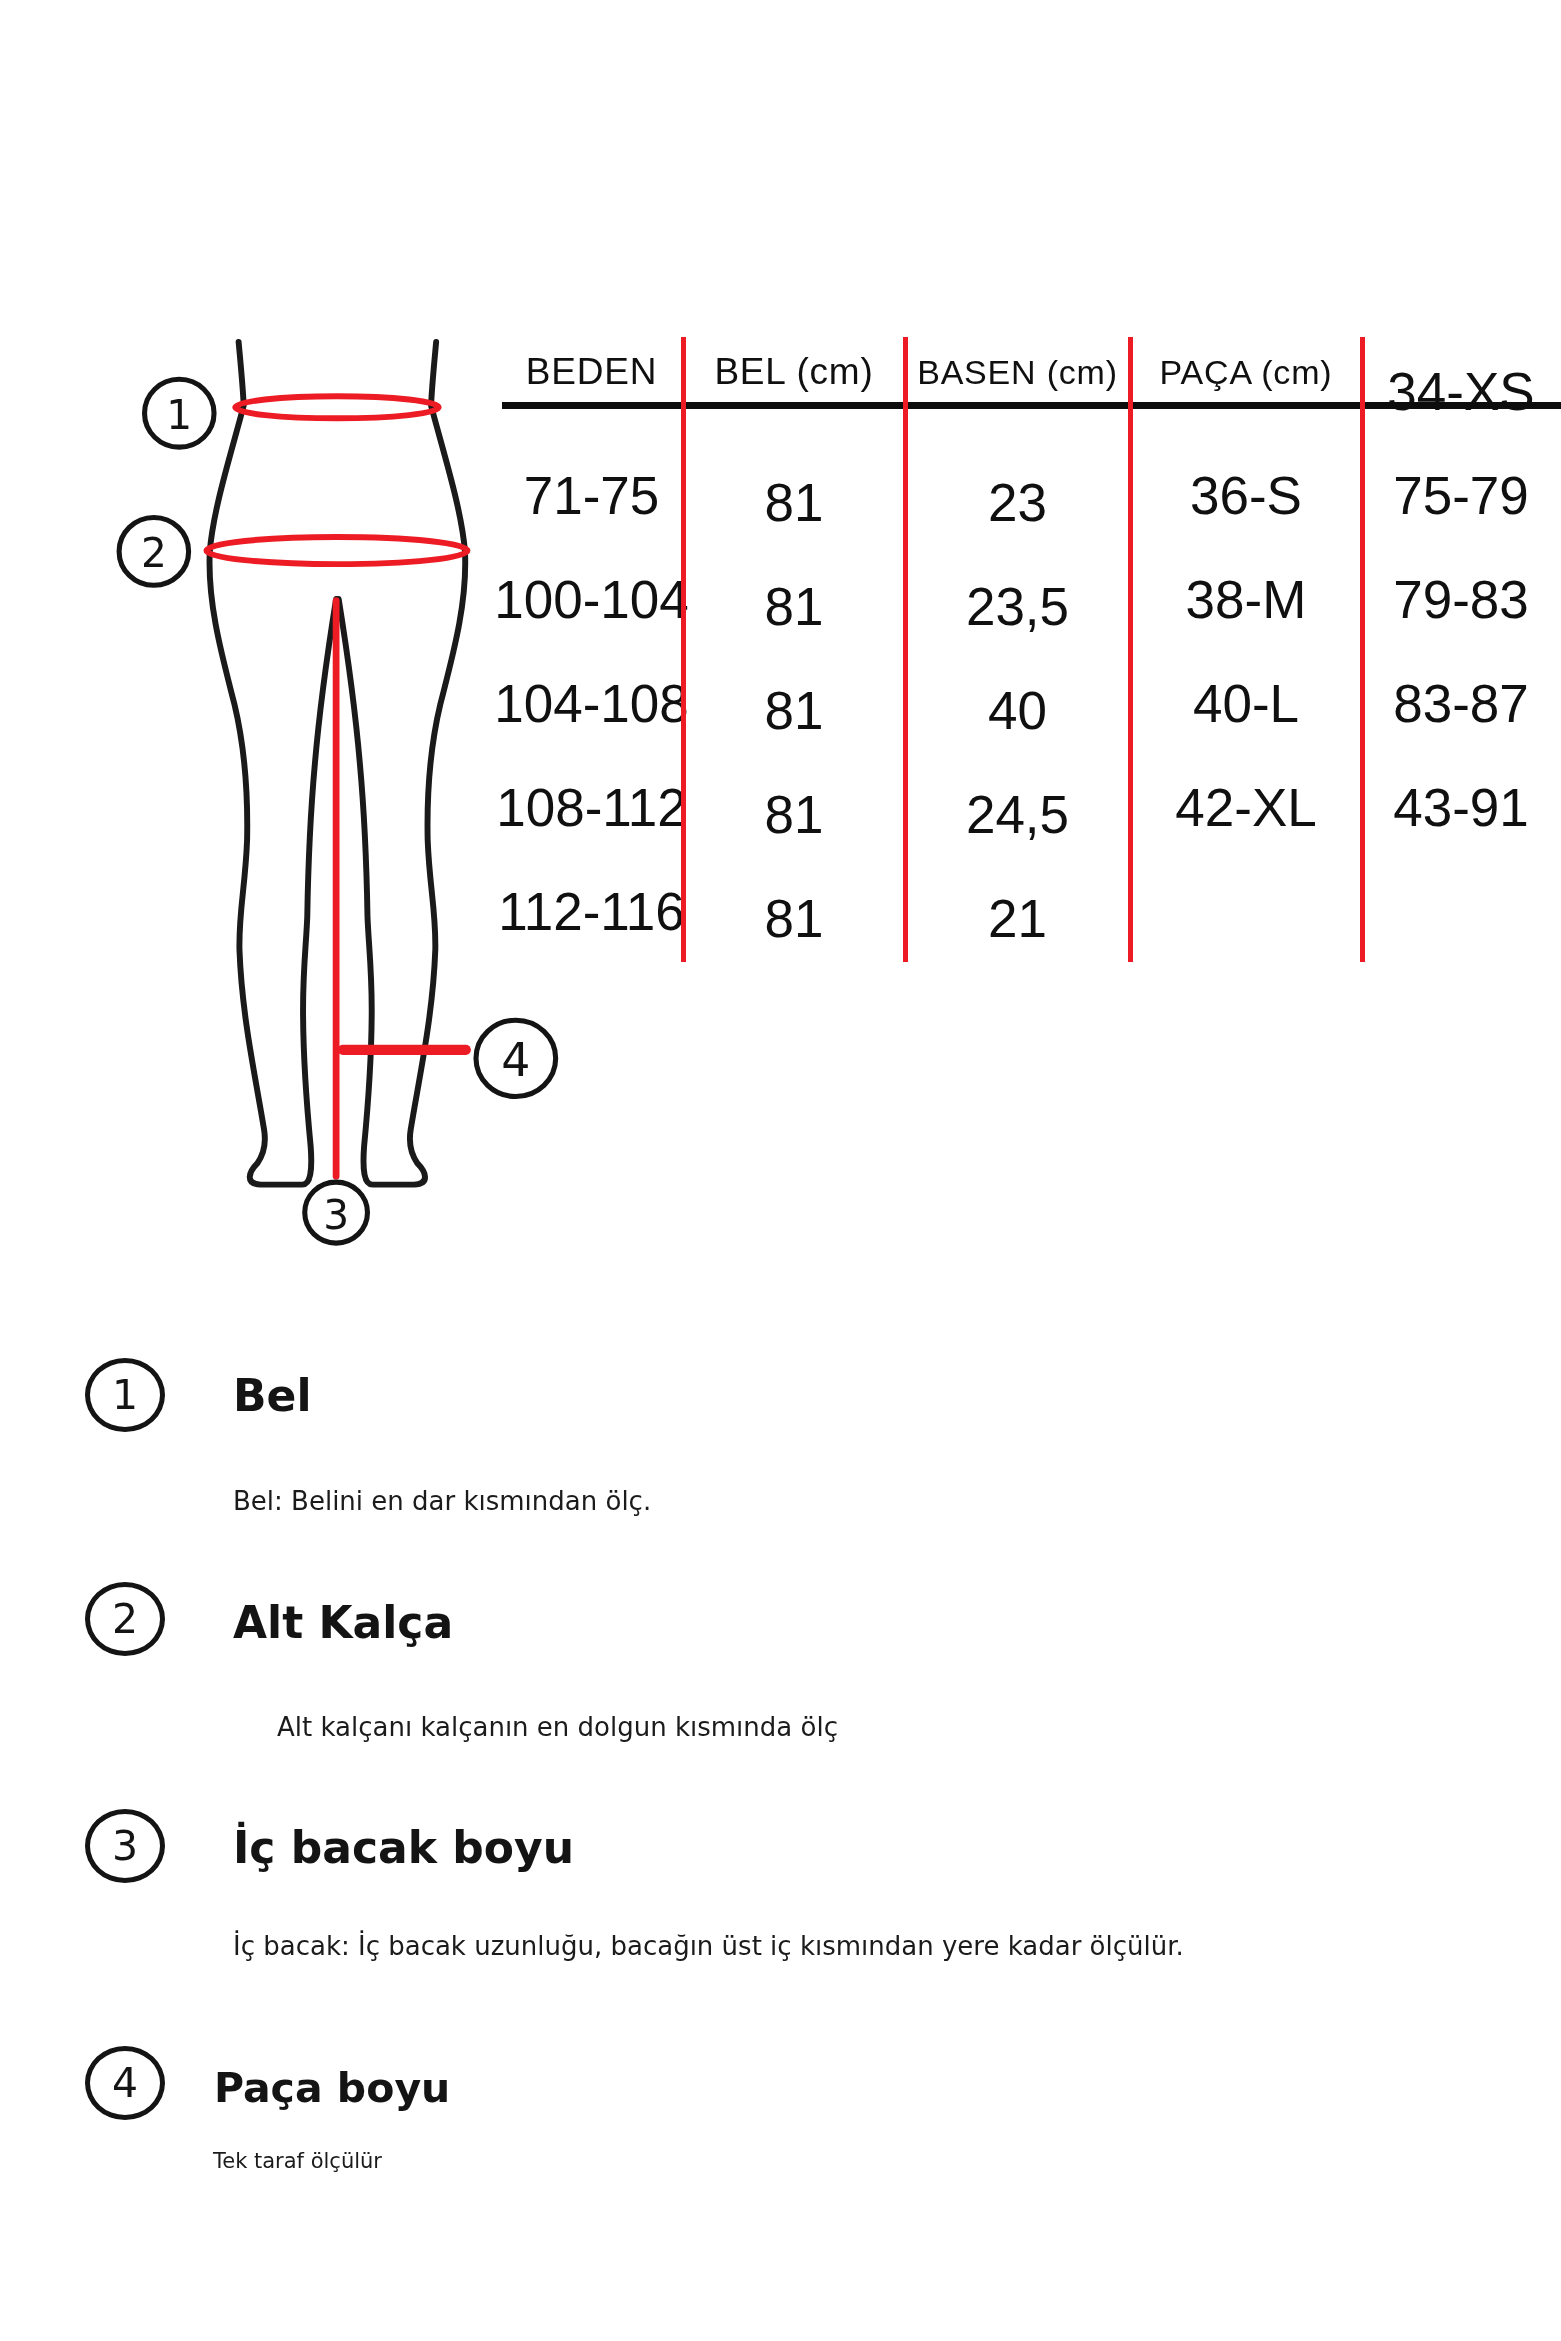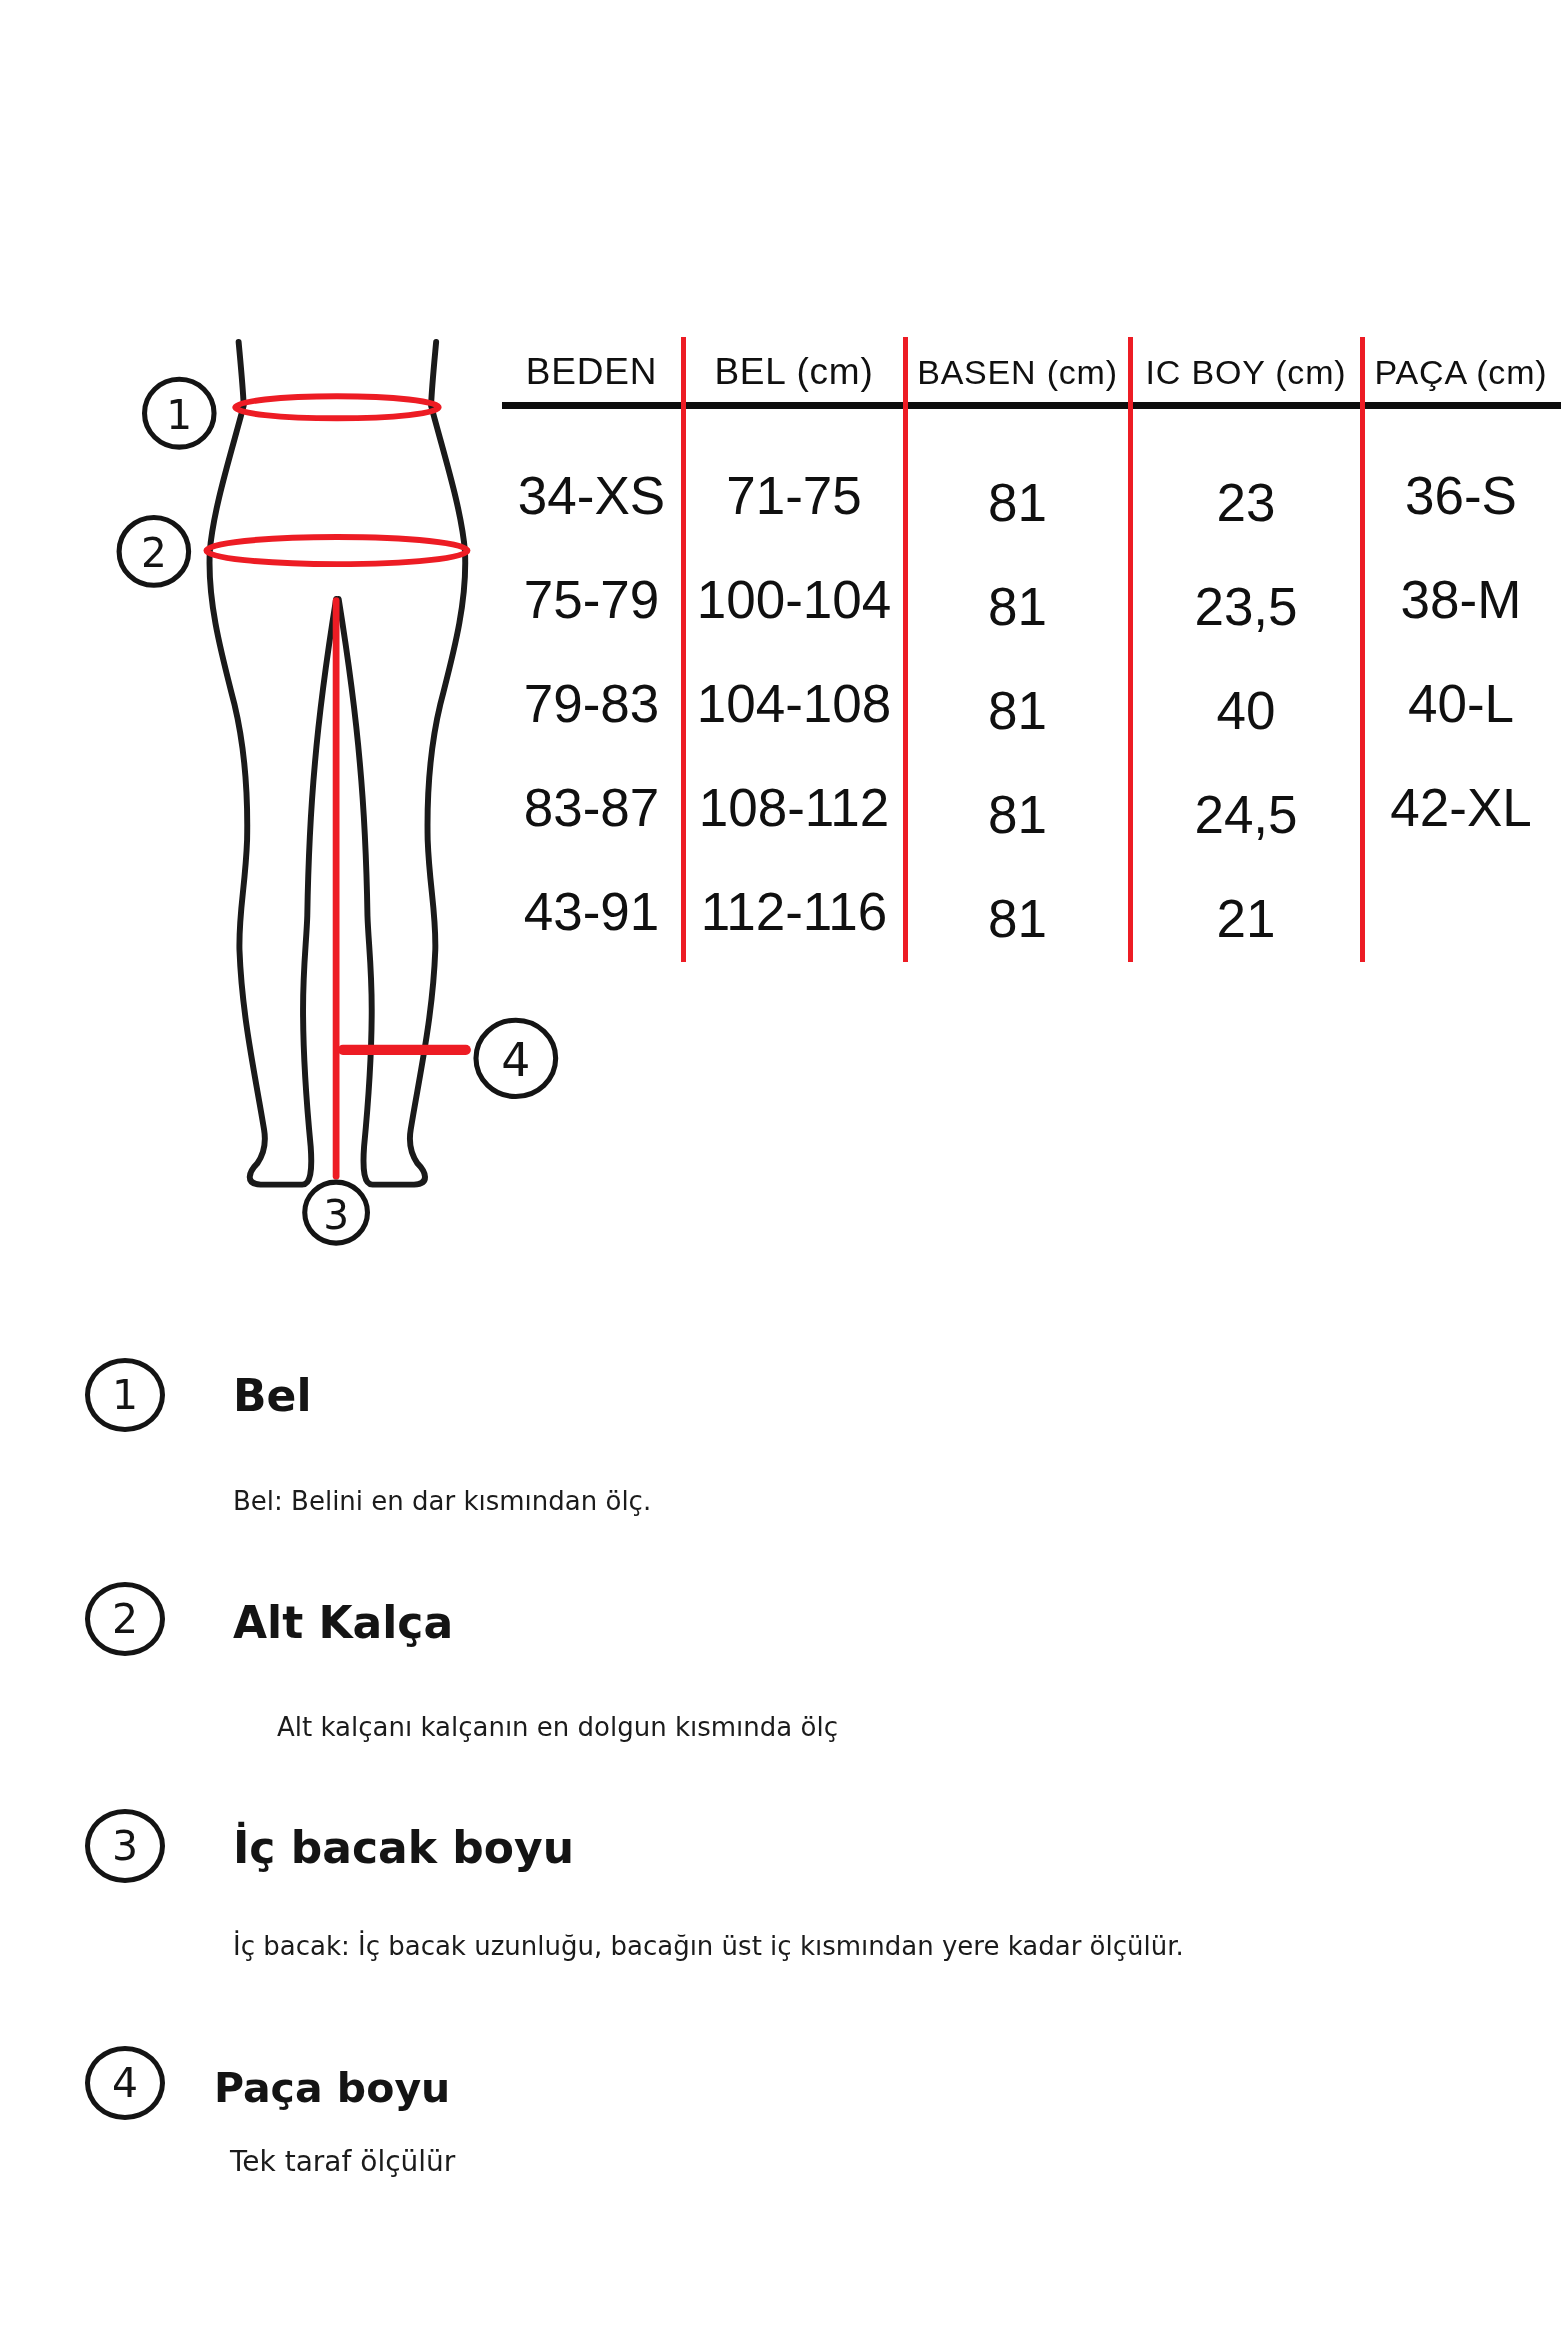--- a/index.html
+++ b/index.html
@@ -61,21 +61,21 @@
   .legend-desc {
     position:absolute; left:148px;
     font-size:26px; font-weight:400; line-height:56px; color:#1b1b1b;
     white-space:nowrap;
   }
   .item-1 { top:1358px; } .item-1 .legend-title { top:13.6px; } .item-1 .legend-desc { top:115px; }
   .item-2 { top:1582px; } .item-2 .legend-title { top:17px; } .item-2 .legend-desc { top:117px;margin-left:44px; }
   .item-3 { top:1809px; } .item-3 .legend-title { top:15.3px; } .item-3 .legend-desc { top:109px; white-space:normal; width:1255px; }
   .item-4 { top:2046px; }
   .item-4 .legend-title { left:129px; top:18.7px; font-size:41px; }
-  .item-4 .legend-desc  { left:145px; top:95px; font-size:28px; line-height:41px; }
+  .item-4 .legend-desc  { left:128px; top:95px; font-size:21px; line-height:41px; }
 
   
   .figure-svg { position:absolute; left:102px; top:331px; }
   .outline { fill:none; stroke:#1a1a1a; stroke-width:7; stroke-linecap:round; stroke-linejoin:round; }
   .redmark { fill:none; stroke:#ed1c24; stroke-linecap:round; }
   .marker-circle { fill:#ffffff; stroke:#141414; stroke-width:6; }
   .marker-num {
     font-family:"DejaVu Sans", sans-serif; font-size:48px; font-weight:500; fill:#141414;
     text-anchor:middle; dominant-baseline:central;
   }
@@ -139,21 +139,20 @@
     <g>
       <ellipse class="marker-circle" cx="608" cy="1248" rx="47" ry="45"></ellipse>
       <text class="marker-num" x="608" y="1251" style="font-size:54px">4</text>
     </g>
   </svg>
 
   <div class="size-table">
     <div class="hcell hc-a">BEDEN</div>
     <div class="hcell hc-a">BEL (cm)</div>
     <div class="hcell hc-b">BASEN (cm)</div>
-    <div class="hcell hc-b">IC BOY (cm)</div>
     <div class="hcell hc-b">PAÇA (cm)</div>
 
     <div class="cell">34-XS</div>
     <div class="cell">71-75</div>
     <div class="cell low">81</div>
     <div class="cell low">23</div>
 
     <div class="cell">36-S</div>
     <div class="cell">75-79</div>
     <div class="cell">100-104</div>

